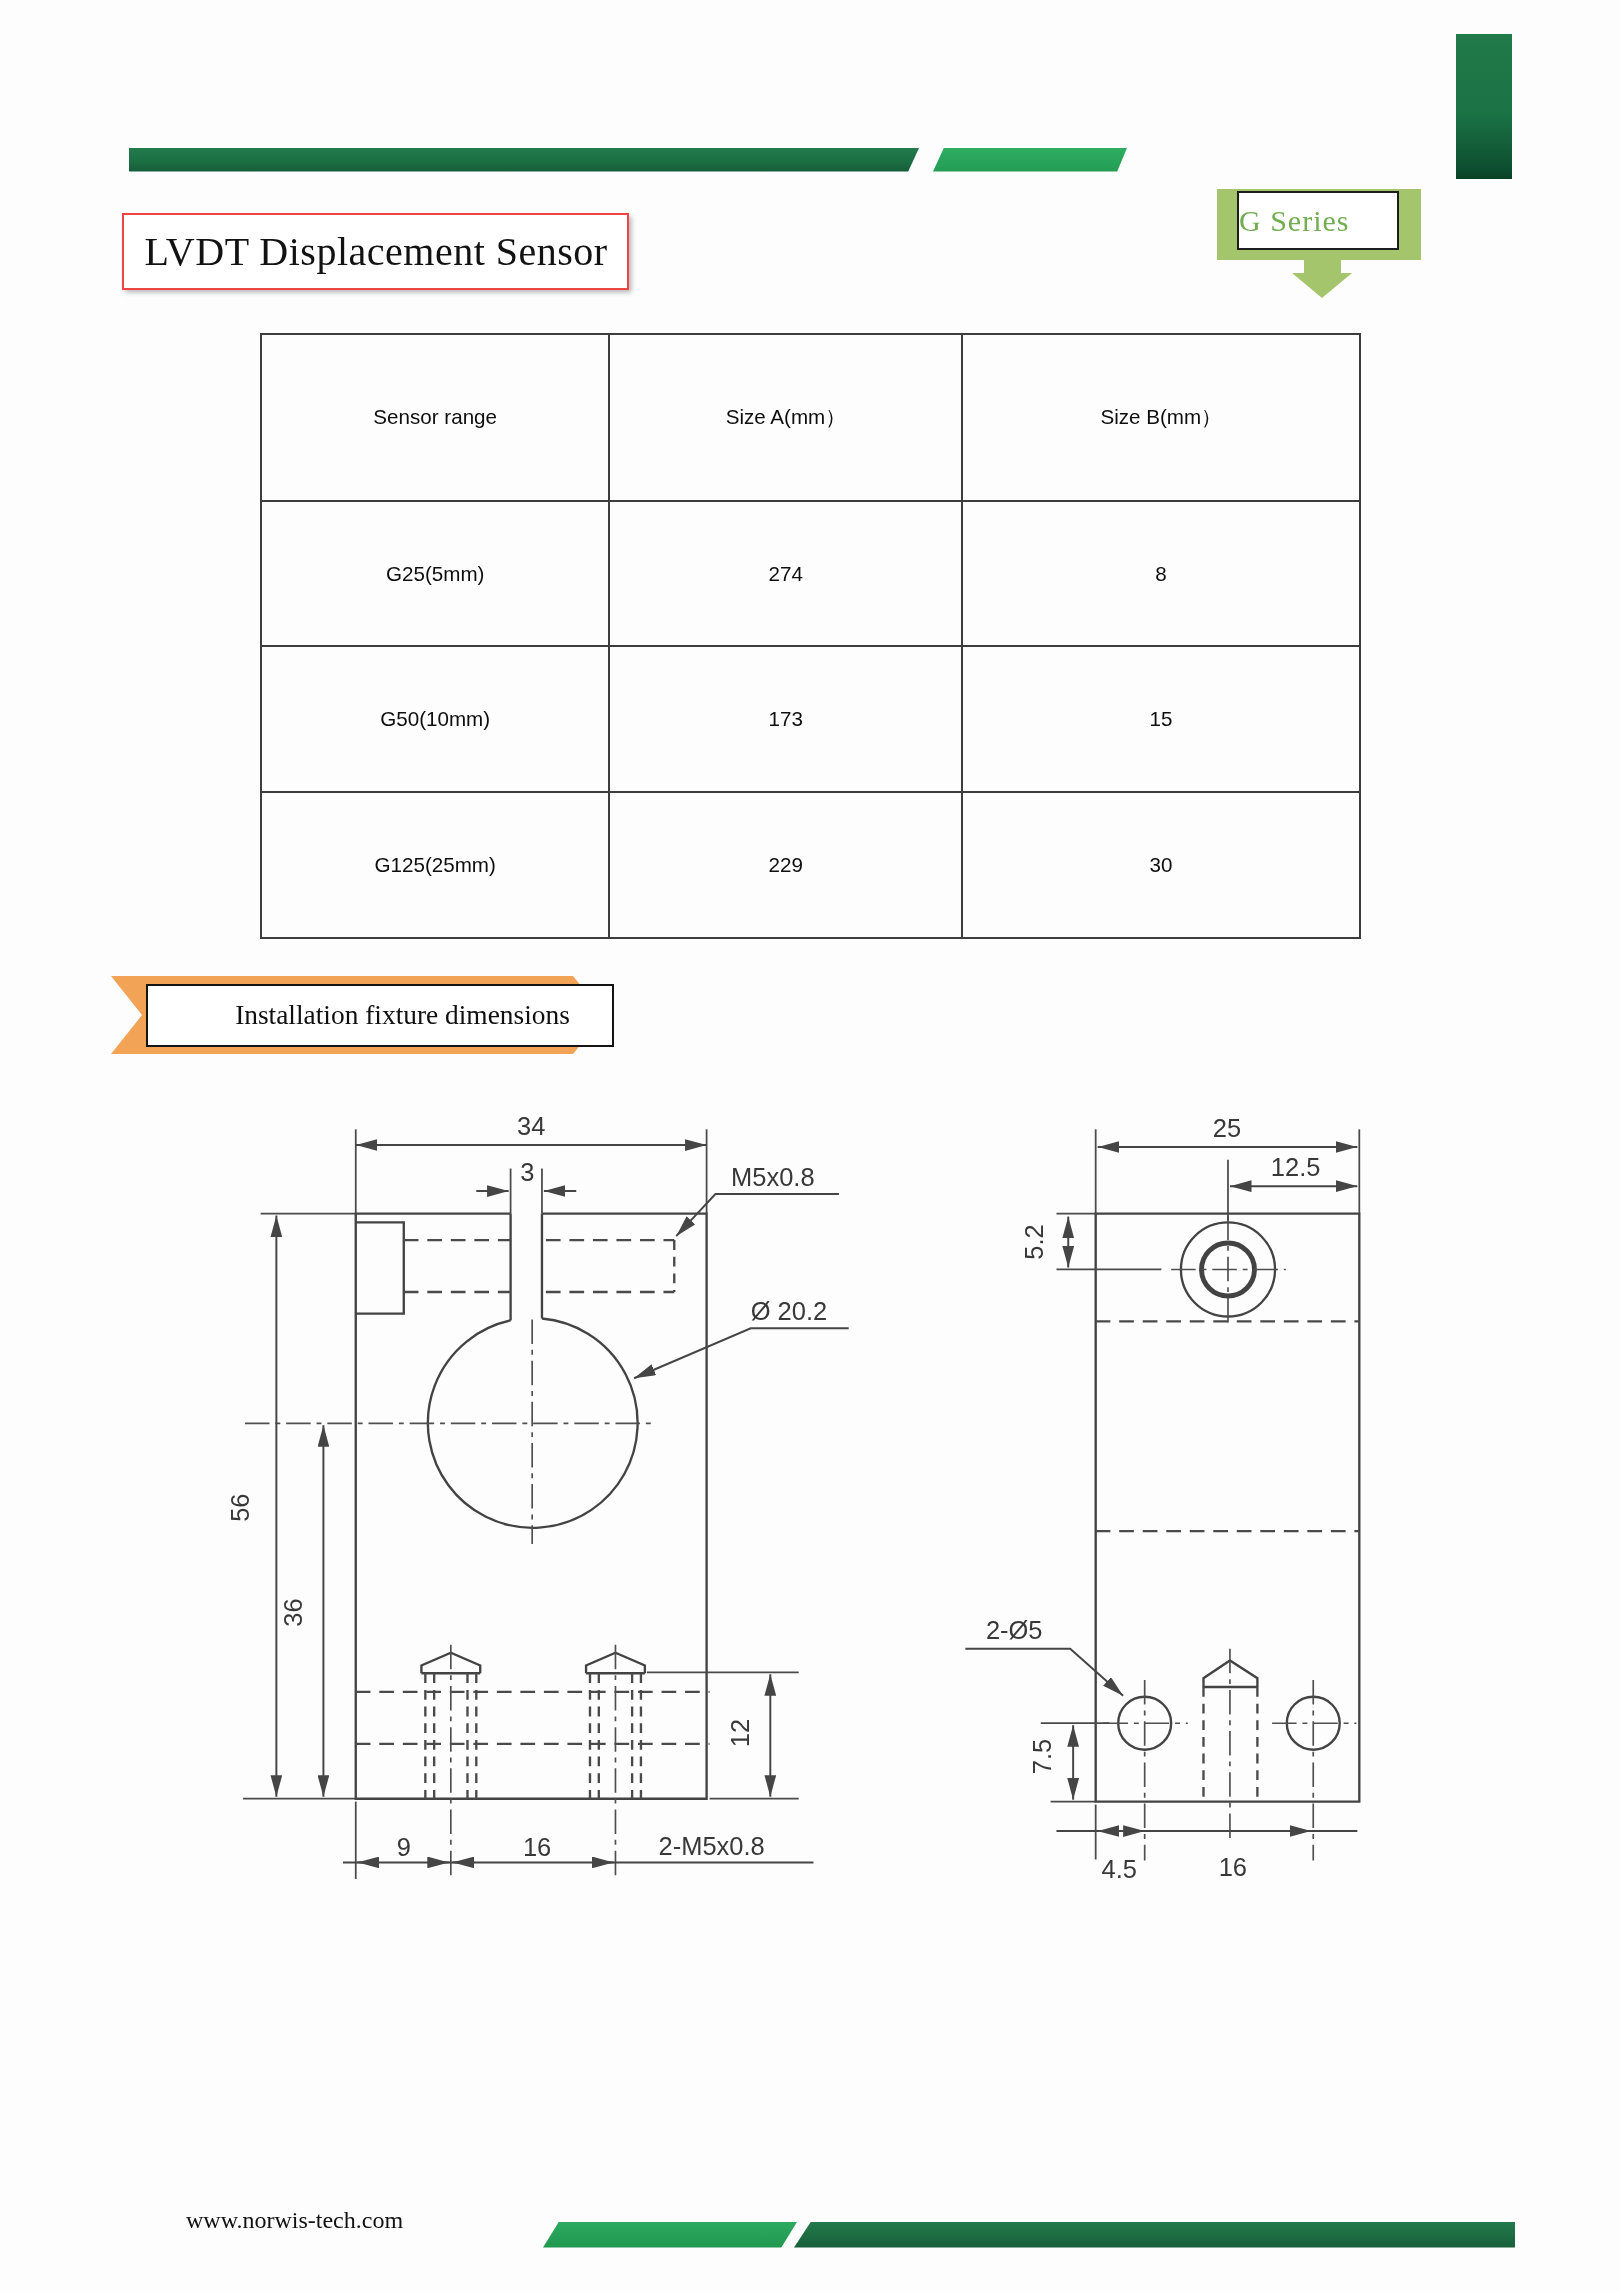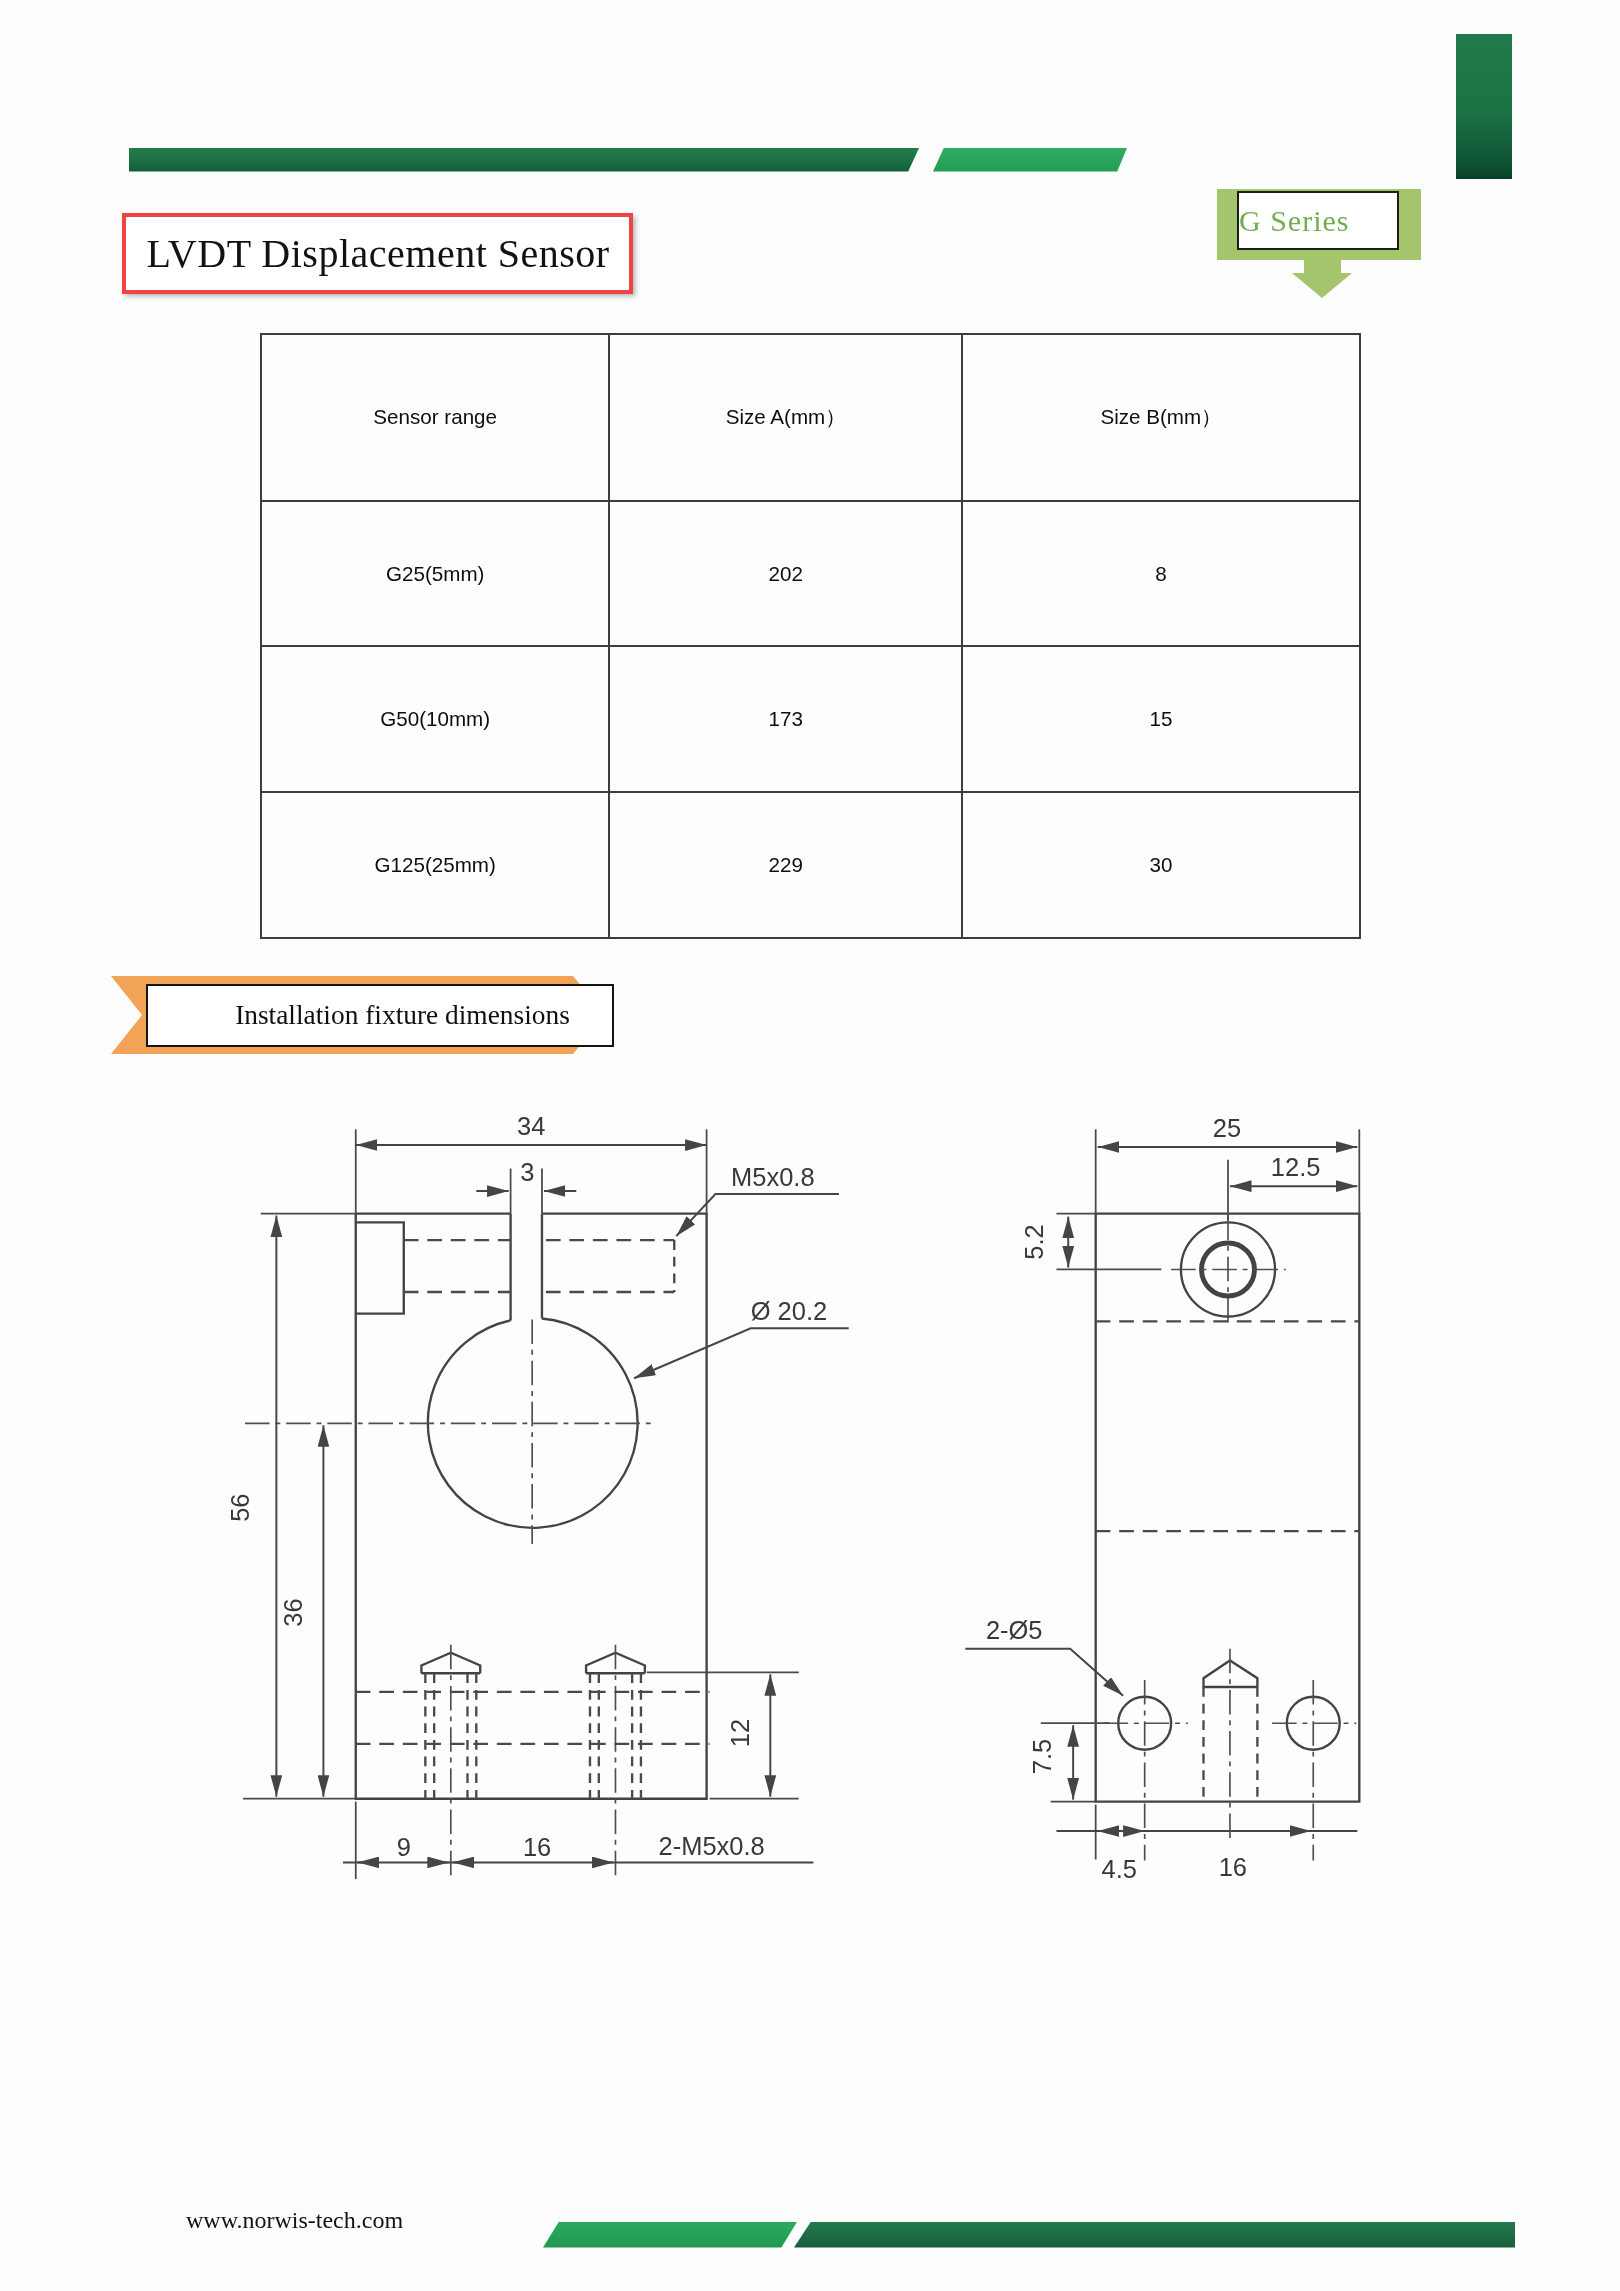--- a/index.html
+++ b/index.html
@@ -20,21 +20,21 @@
   
   .gseries-block{position:absolute;left:1217px;top:189px;width:204px;height:71px;background:#a5c56d;}
   .gseries-box{position:absolute;left:1237px;top:191px;width:158px;height:55px;background:#ffffff;
     border:2.9px solid #1d1d1d;display:flex;align-items:center;}
   .gseries-box span{font-family:"Liberation Serif",serif;font-size:30px;color:#72ad50;letter-spacing:1px;}
   .gseries-stem{position:absolute;left:1304px;top:260px;width:37px;height:13.7px;background:#a5c56d;}
   .gseries-tri{position:absolute;left:1292px;top:273px;width:0;height:0;
     border-left:30px solid transparent;border-right:30px solid transparent;border-top:25.5px solid #a5c56d;}
   
   .title-box{position:absolute;left:122px;top:213px;width:503px;height:73px;background:#fff;
-    border:4px solid #ef4444;box-shadow:2.9px 2.9px 4.9px rgba(90,90,90,.45);
+    border:2px solid #ef4444;box-shadow:2.9px 2.9px 4.9px rgba(90,90,90,.45);
     display:flex;align-items:center;}
   .title-box span{font-family:"Liberation Serif",serif;font-size:40px;color:#121212;
     padding-left:20.6px;letter-spacing:0.5px;white-space:nowrap;}
   
   table.dims{position:absolute;left:260px;top:333px;width:1101px;height:606px;
     border-collapse:collapse;table-layout:fixed;}
   table.dims th,table.dims td{border:2px solid #3d3d3d;text-align:center;vertical-align:middle;
     font-size:20.6px;font-weight:normal;color:#0e0e0e;}
   
   .banner-arrow{position:absolute;left:111px;top:976px;width:494px;height:78px;background:#f2a356;
@@ -89,21 +89,21 @@
         <col style="width:36.2%">
       </colgroup>
     <tbody>
         <tr>
       <th>Sensor range</th>
       <th>Size A(mm）</th>
       <th>Size B(mm）</th>
     </tr>
     <tr>
       <td>G25(5mm)</td>
-      <td>202</td>
+      <td>274</td>
       <td>8</td>
     </tr>
     <tr>
       <td>G50(10mm)</td>
       <td>173</td>
       <td>15</td>
     </tr>
     <tr>
       <td>G125(25mm)</td>
       <td>229</td>

